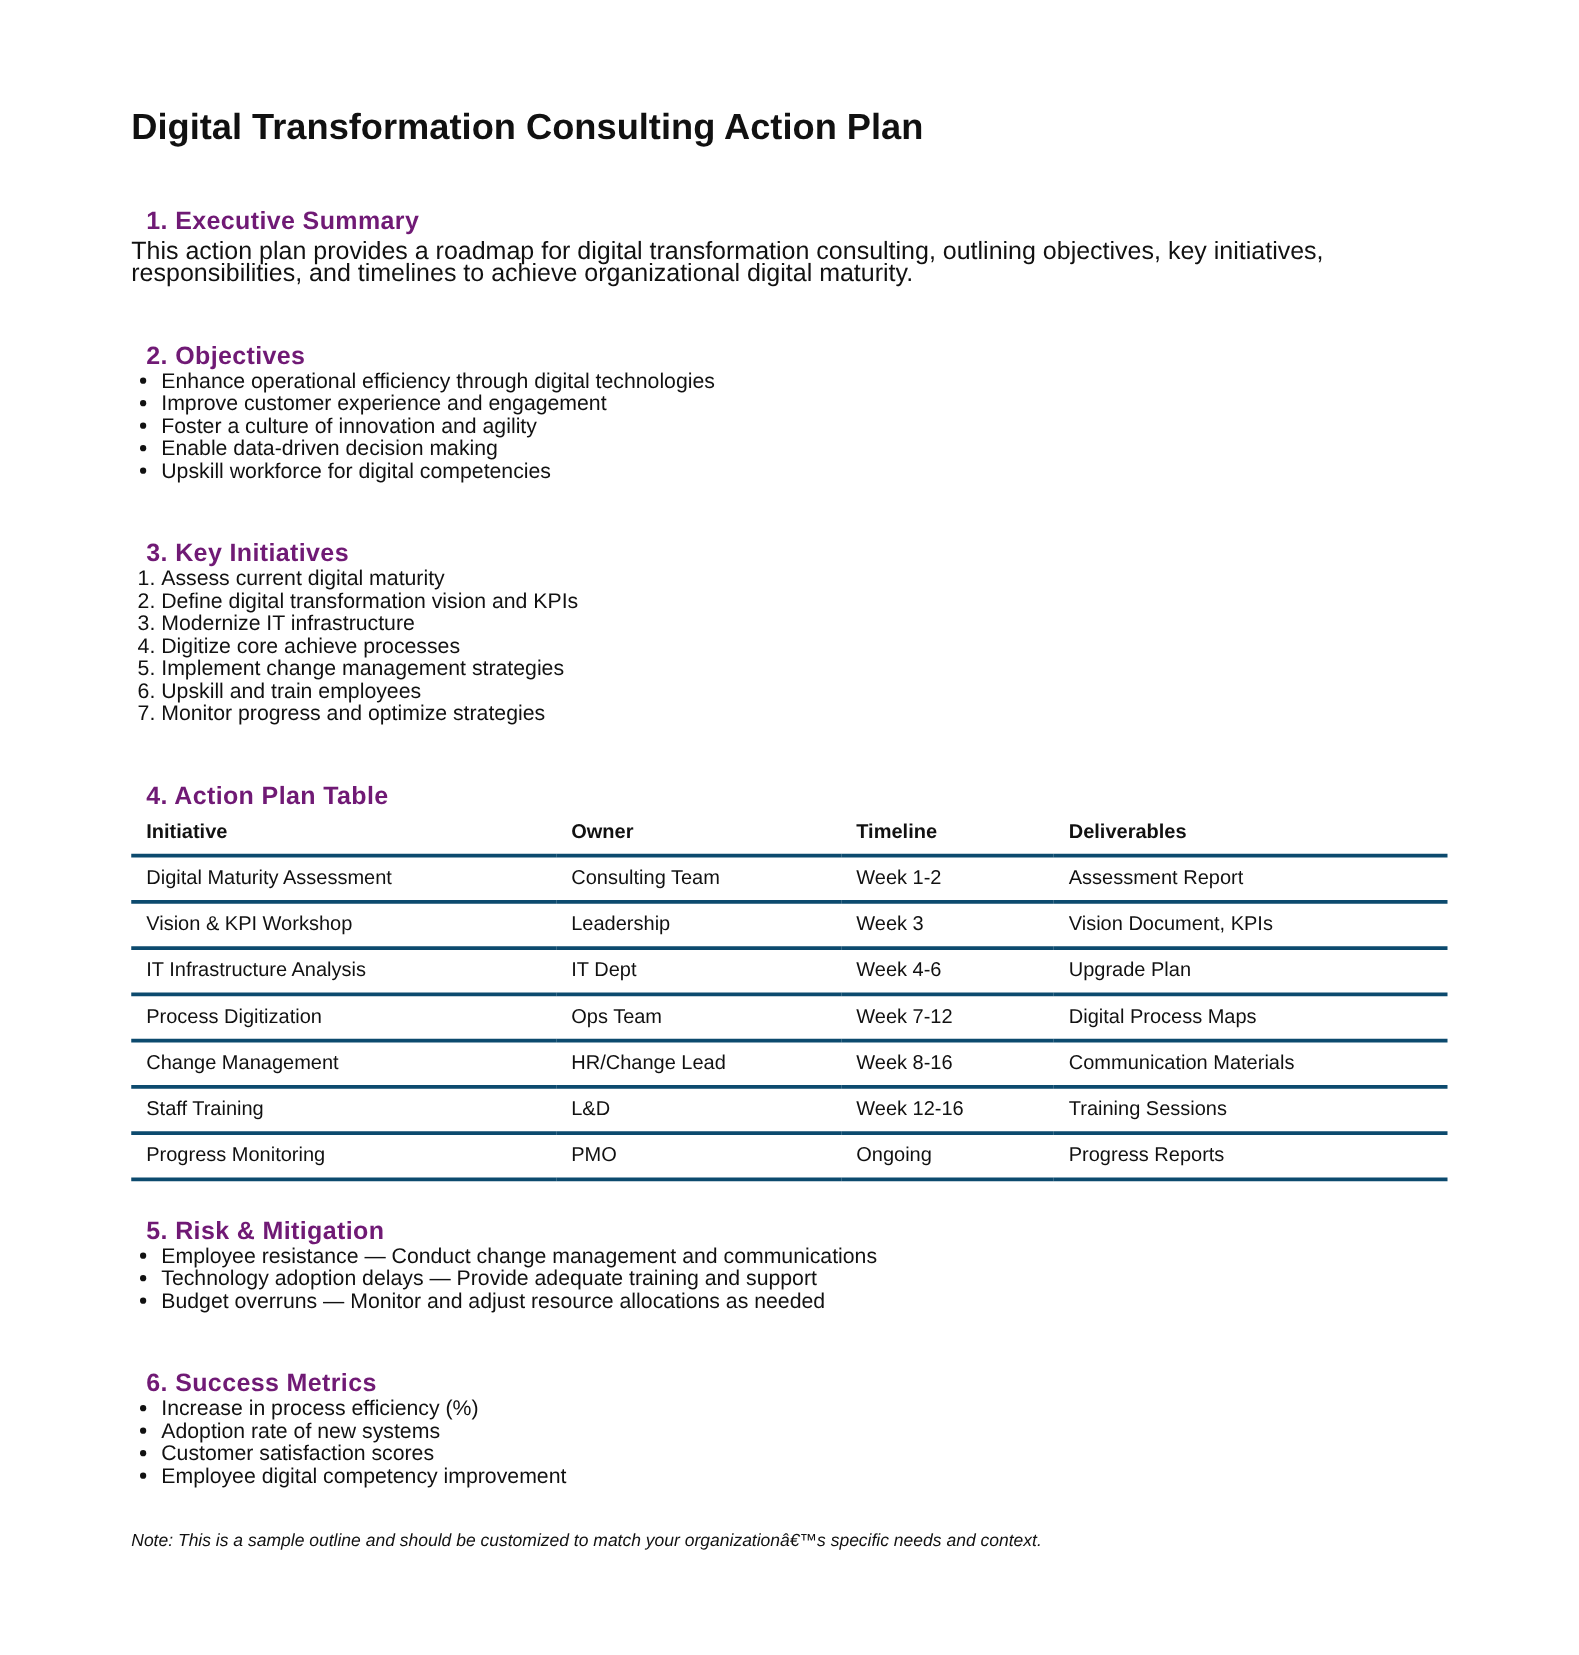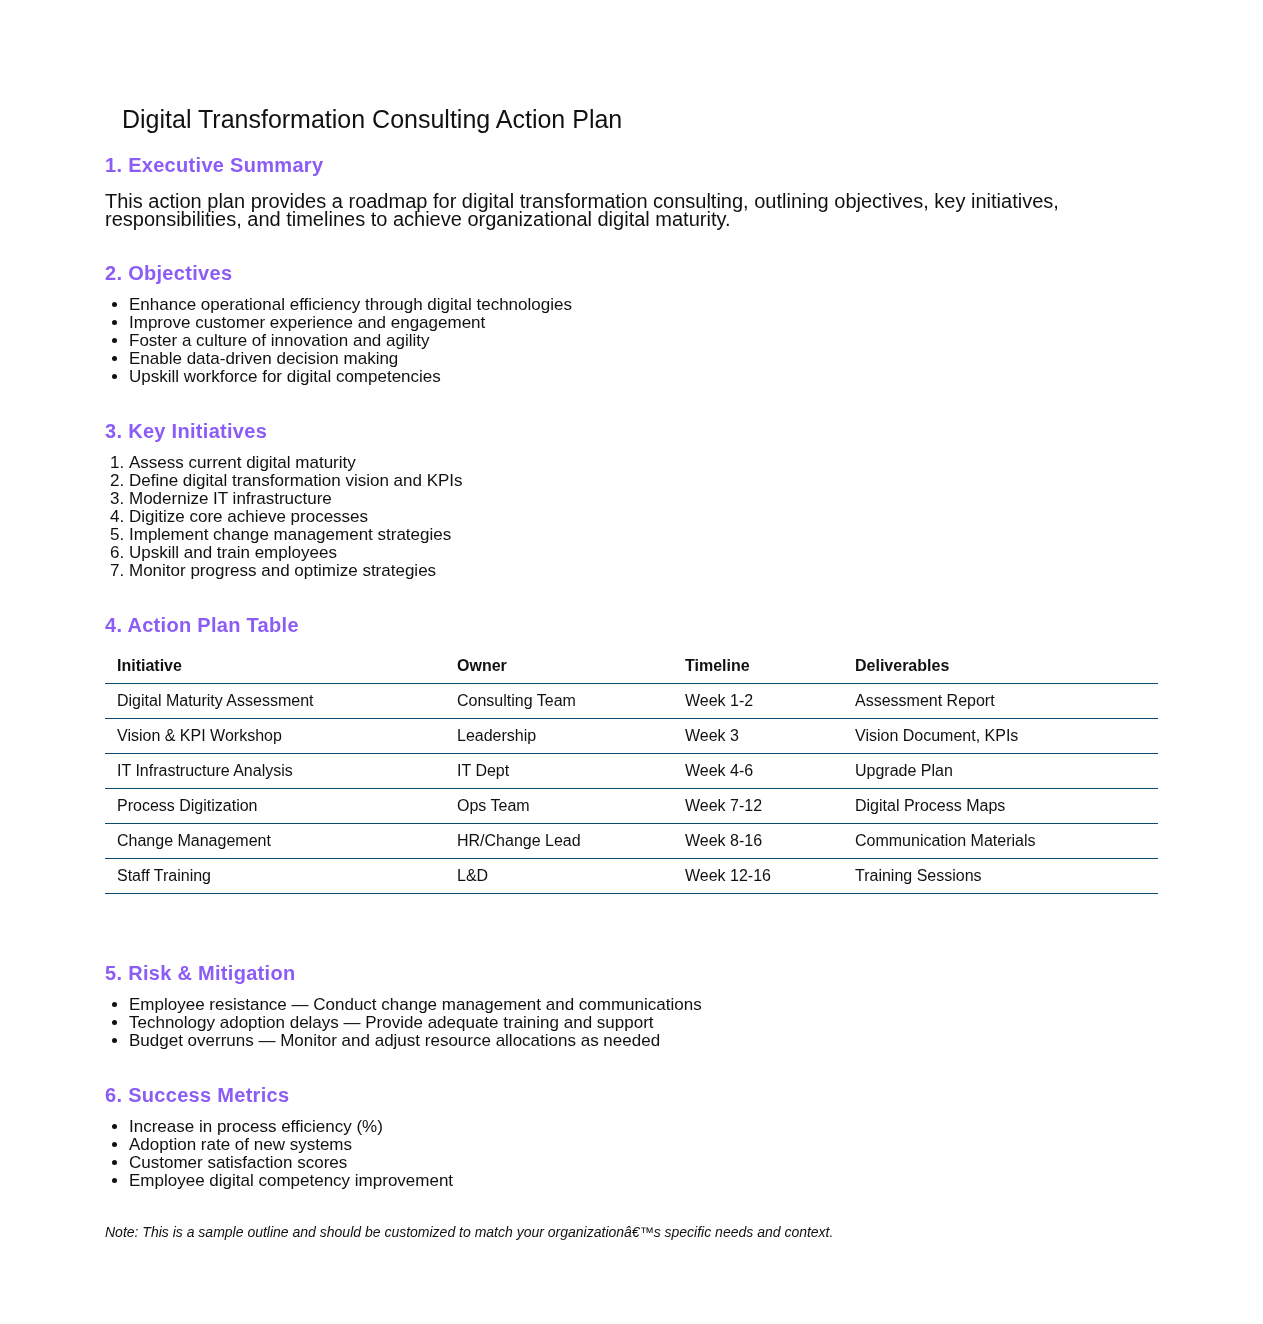--- a/index.html
+++ b/index.html
@@ -18,35 +18,35 @@
     .page {
       position: absolute;
       left: 105px;
       top: 0;
       width: 1053px;
     }
     h1 {
       position: absolute;
       top: 83px;
       left: 0;
-      margin: 17px;
-      font-size: 25px;
-      font-weight: normal;
+      margin: 0;
+      font-size: 29px;
+      font-weight: bold;
       line-height: 38px;
       color: #111;
       white-space: nowrap;
     }
     h2 {
       position: absolute;
       left: 0;
-      margin: 0;
+      margin: 12px;
       font-size: 20px;
       font-weight: bold;
       line-height: 24px;
-      color: #8b5cf6;
+      color: #701a75;
       letter-spacing: 0.3px;
       white-space: nowrap;
     }
     p.body {
       position: absolute;
       left: 0;
       margin: 0;
       font-size: 20px;
       line-height: 18px;
       width: 1000px;
@@ -65,21 +65,21 @@
       left: 0;
       top: 648px;
       width: 1053px;
       border-collapse: collapse;
       font-size: 16px;
     }
     th, td {
       text-align: left;
       padding: 0 12px;
       height: 34px;
-      border-bottom: 1px solid #0c4a6e;
+      border-bottom: 3px solid #0c4a6e;
       vertical-align: middle;
     }
     th { font-weight: bold; height: 35px; }
     .c1 { width: 316px; }
     .c2 { width: 204px; }
     .c3 { width: 146px; }
     .note {
       position: absolute;
       left: 0;
       top: 1223px;
@@ -160,20 +160,26 @@
         <td>HR/Change Lead</td>
         <td>Week 8-16</td>
         <td>Communication Materials</td>
       </tr>
       <tr>
         <td>Staff Training</td>
         <td>L&amp;D</td>
         <td>Week 12-16</td>
         <td>Training Sessions</td>
       </tr>
+      <tr>
+        <td>Progress Monitoring</td>
+        <td>PMO</td>
+        <td>Ongoing</td>
+        <td>Progress Reports</td>
+      </tr>
     </tbody>
   </table>
 
   <h2 style="top:961px">5. Risk &amp; Mitigation</h2>
   <ul style="top:996px">
     <li>Employee resistance — Conduct change management and communications</li>
     <li>Technology adoption delays — Provide adequate training and support</li>
     <li>Budget overruns — Monitor and adjust resource allocations as needed</li>
   </ul>
 

